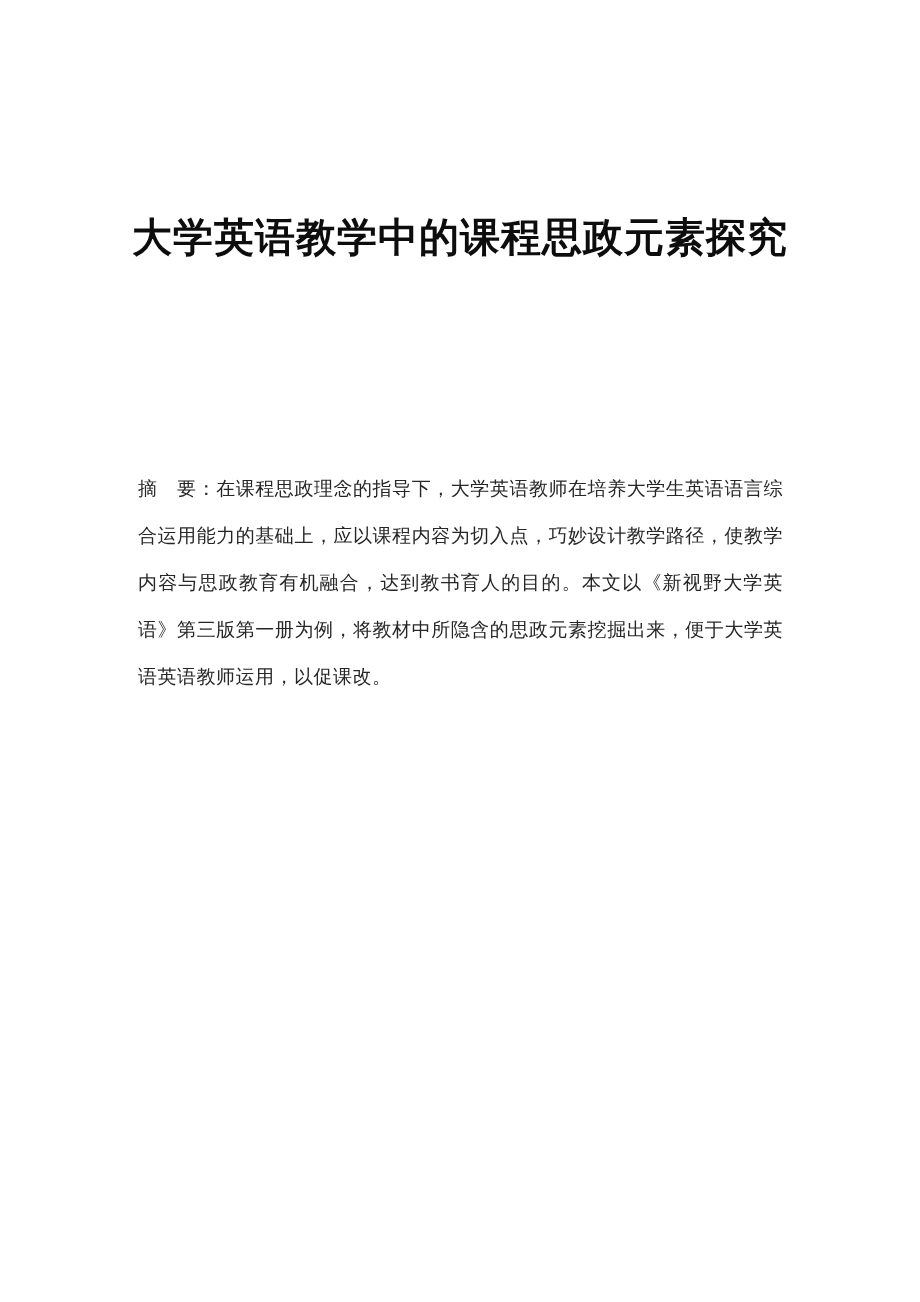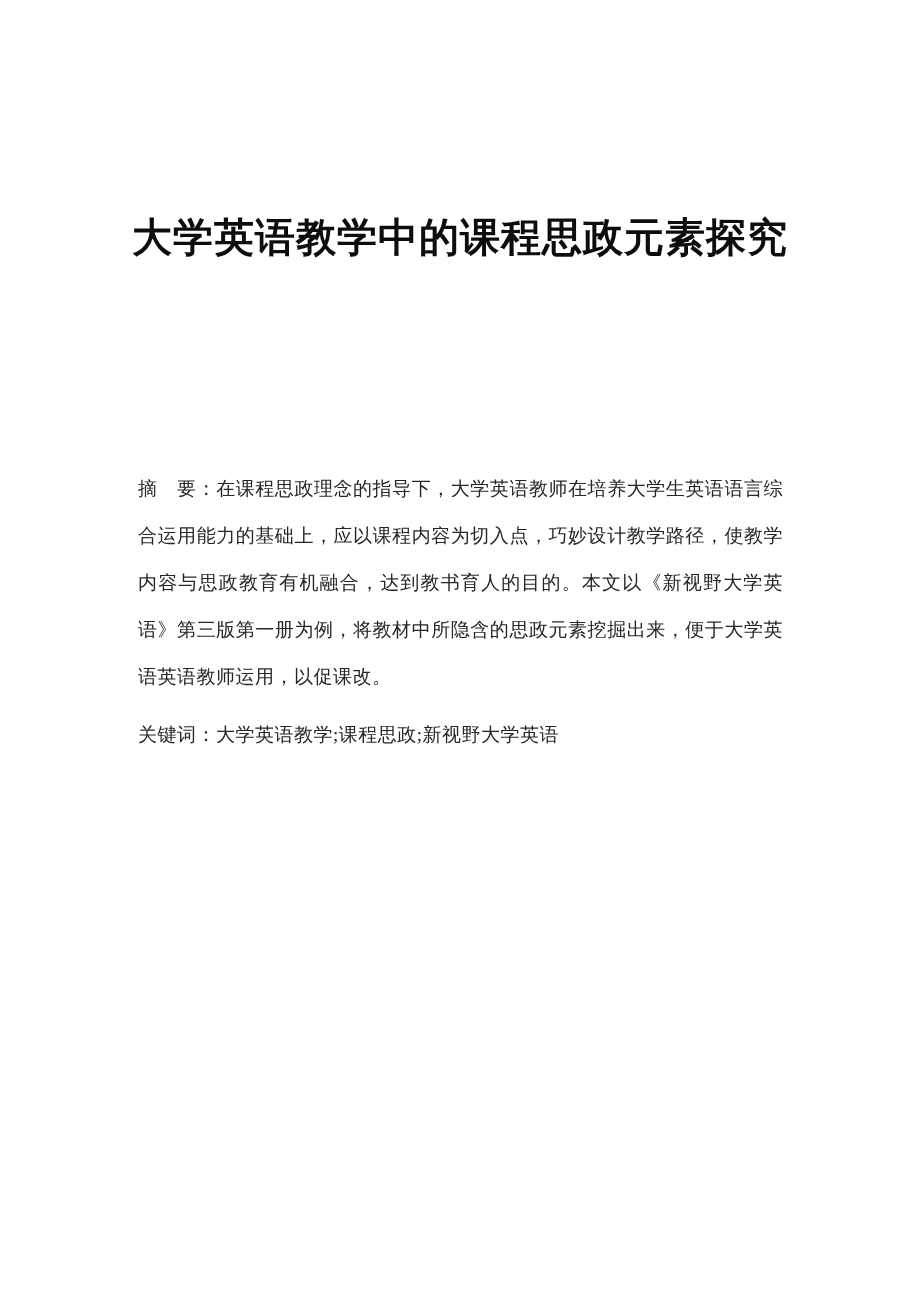--- a/index.html
+++ b/index.html
@@ -43,17 +43,16 @@
 </style>
 </head>
 <body>
 
 <div class="page">
   <h1 class="doc-title">大学英语教学中的课程思政元素探究</h1>
 
   <div class="doc-body">
     <p>摘　要：在课程思政理念的指导下，大学英语教师在培养大学生英语语言综合运用能力的基础上，应以课程内容为切入点，巧妙设计教学路径，使教学内容与思政教育有机融合，达到教书育人的目的。本文以《新视野大学英语》第三版第一册为例，将教材中所隐含的思政元素挖掘出来，便于大学英语英语教师运用，以促课改。</p>
 
-    <p>关键词：大学英语教学;课程思政;新视野大学英语</p>
 
 
   </div>
 </div>
 
 </body></html>

